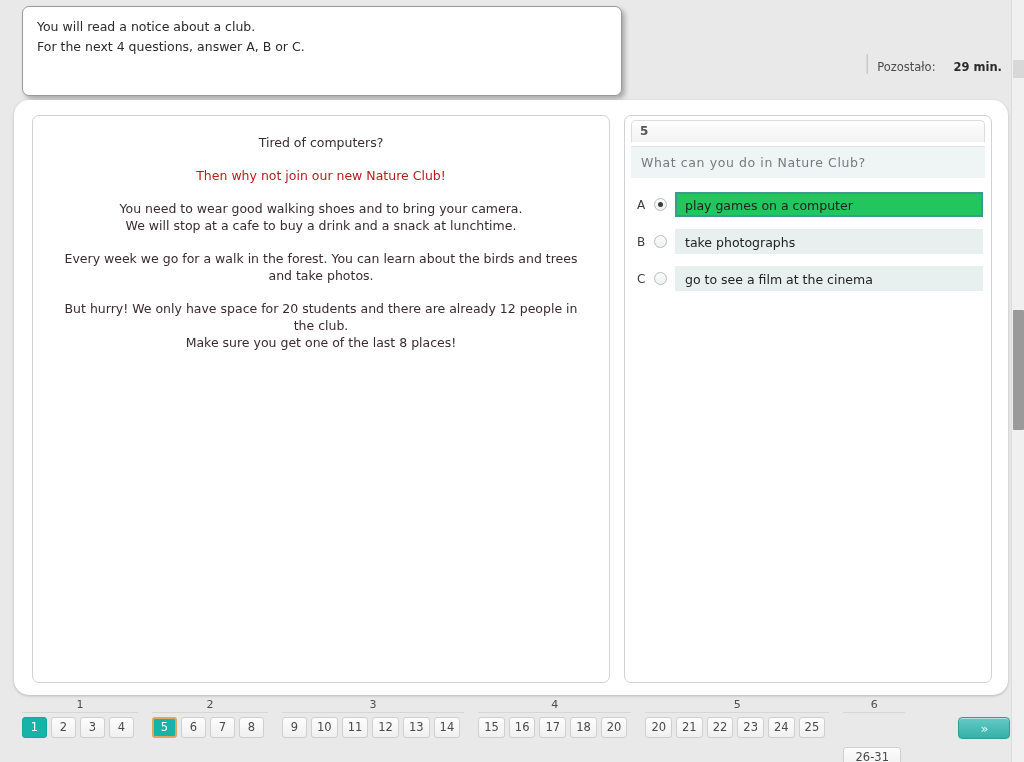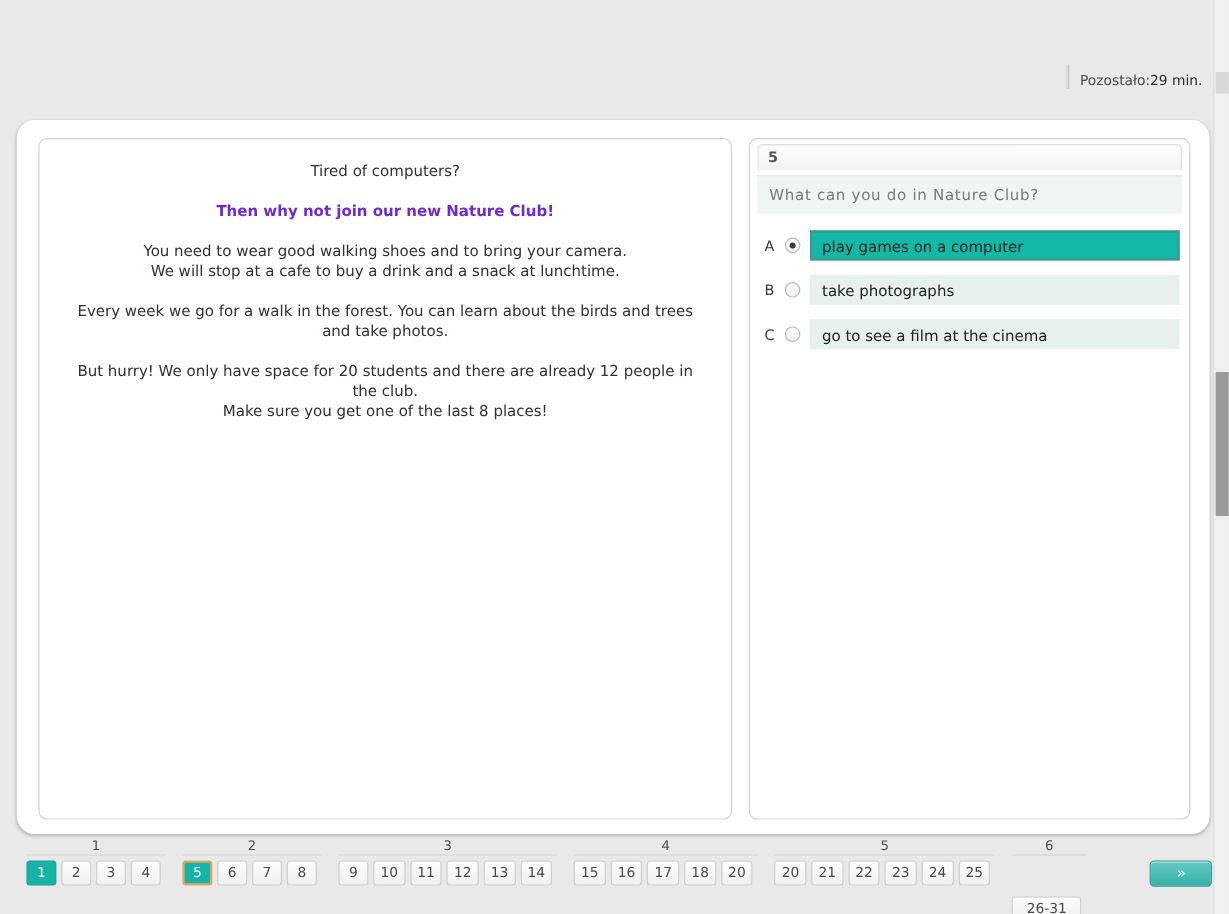--- a/index.html
+++ b/index.html
@@ -53,23 +53,23 @@
     margin-right: 9px;
   }
   .timer-label {
     font-family: "DejaVu Sans", sans-serif;
     font-size: 11.5px;
     color: #4a4a4a;
   }
   .timer-value {
     font-family: "DejaVu Sans", sans-serif;
     font-size: 11.5px;
-    font-weight: normal;
+    font-weight: bold;
     color: #2b2b2b;
-    margin-left: 0;
+    margin-left: 18px;
   }
 
   
   .main-card {
     position: absolute;
     left: 14px; top: 100px;
     width: 994px; height: 595px;
     background: #ffffff;
     border-radius: 15px;
     box-shadow: 0 1px 3px rgba(0,0,0,0.22);
@@ -88,22 +88,22 @@
   }
   .passage-para {
     font-family: "DejaVu Sans", sans-serif;
     font-size: 12.5px;
     line-height: 17px;
     color: #3a2b32;
     text-align: center;
     margin: 0 0 16px 0;
   }
   .passage-para.bold {
-    font-weight: bold;
-    color: #6d28d9;
+    font-weight: normal;
+    color: #b91c1c;
     text-align: center;
   }
 
   
   .question-panel {
     position: absolute;
     left: 610px; top: 15px;
     width: 368px; height: 568px;
     background: #ffffff;
     border: 1px solid #d2d2d2;
@@ -179,21 +179,21 @@
     font-family: "DejaVu Sans", sans-serif;
     font-size: 12.5px;
     color: #222;
     padding: 5px 9px;
     height: 25px;
     line-height: 15px;
     border: 1px solid transparent;
   }
   .option-row.selected .opt-text {
     border: 2px solid #3a9b92;
-    background: #14b8a6;
+    background: #22c55e;
     padding: 4px 8px;
   }
 
   
   .bottom-nav {
     position: absolute;
     left: 0; top: 698px;
     width: 1024px; height: 64px;
   }
   .nav-groups {
@@ -289,20 +289,24 @@
     left: 1px; top: 60px;
     width: 11px; height: 18px;
     background: #d8d8d8;
   }
 </style>
 </head>
 <body>
 
 <div id="root">
 
+  <div class="instruction-box">
+    <div class="instruction-line">You will read a notice about a club.</div>
+    <div class="instruction-line">For the next 4 questions, answer A, B or C.</div>
+  </div>
 
   <div class="timer-wrap">
     <div class="timer-sep"></div>
     <span class="timer-label">Pozostało:</span>
     <span class="timer-value">29 min.</span>
   </div>
 
   <div class="main-card">
 
     <div class="passage-panel">

